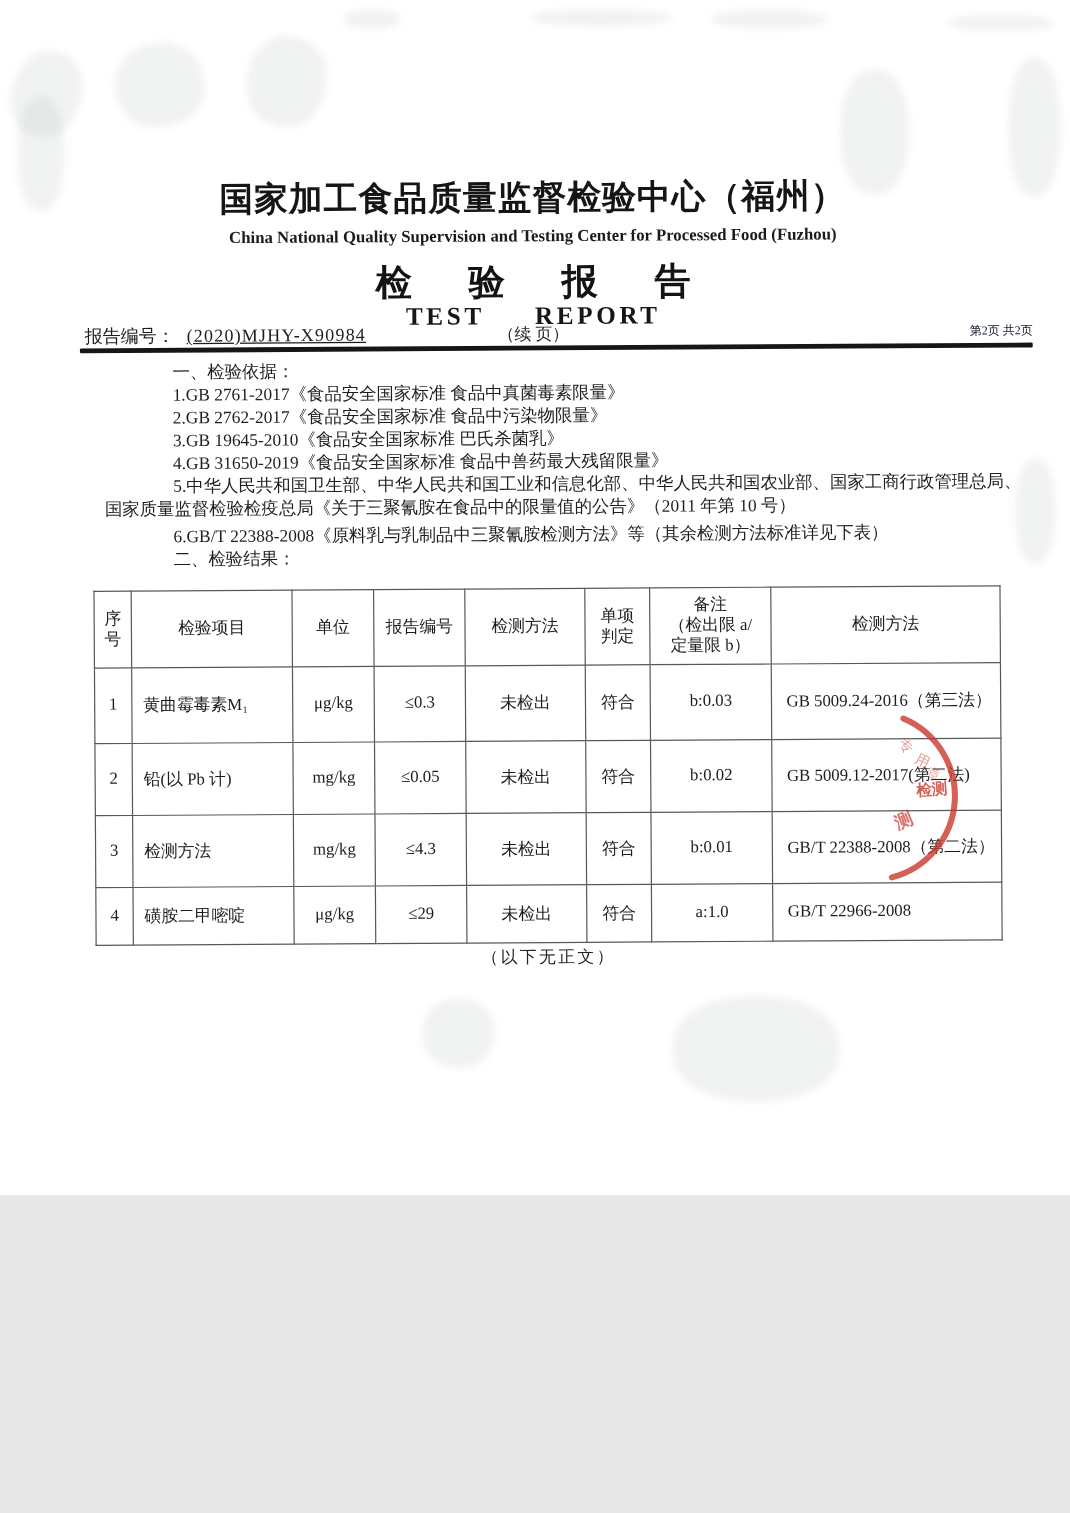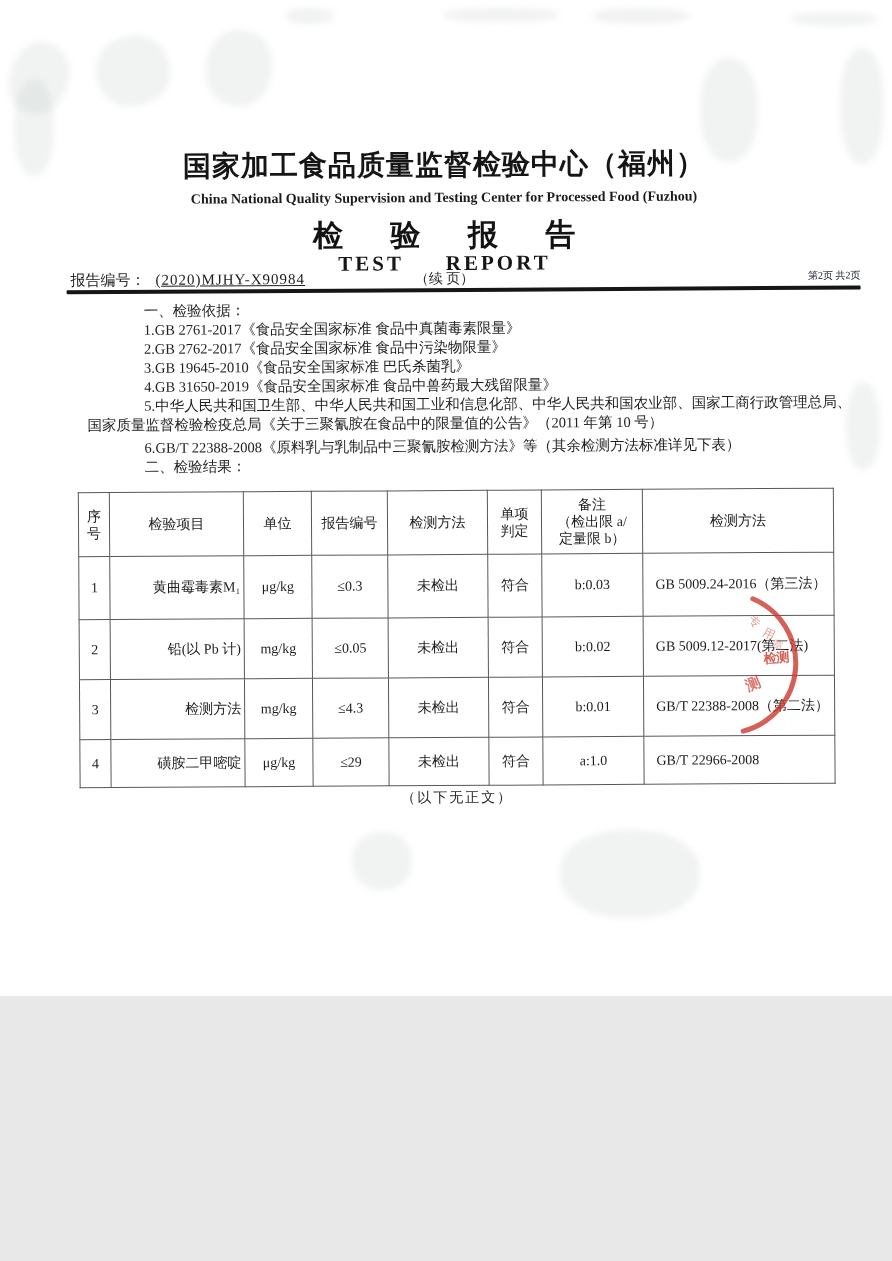--- a/index.html
+++ b/index.html
@@ -47,21 +47,21 @@
   .results-table {
     position:absolute; top:490px; left:78px;
     border-collapse:collapse; table-layout:fixed; width:755px;
     font-size:14px; color:#1c1c1c;
   }
   .results-table th, .results-table td {
     border:1px solid #585858; font-weight:normal; text-align:center;
     vertical-align:middle; padding:2px 3px; overflow:hidden;
   }
   .results-table th { white-space:pre-line; line-height:17px; }
-  .results-table td.col-item   { text-align:right; padding-left:9px; }
+  .results-table td.col-item   { text-align:left; padding-left:9px; }
   .results-table td.col-method { text-align:left; padding-left:12px; }
 
   .footer-note {
     position:absolute; top:789px; left:78px; width:755px;
     text-align:center; font-size:14px; color:#242424; letter-spacing:2px;
   }
 
   
   .stamp { position:absolute; left:635px; top:575px; width:180px; height:180px; pointer-events:none; }
   .stamp text { font-family:"Liberation Serif","DejaVu Serif",serif; }

